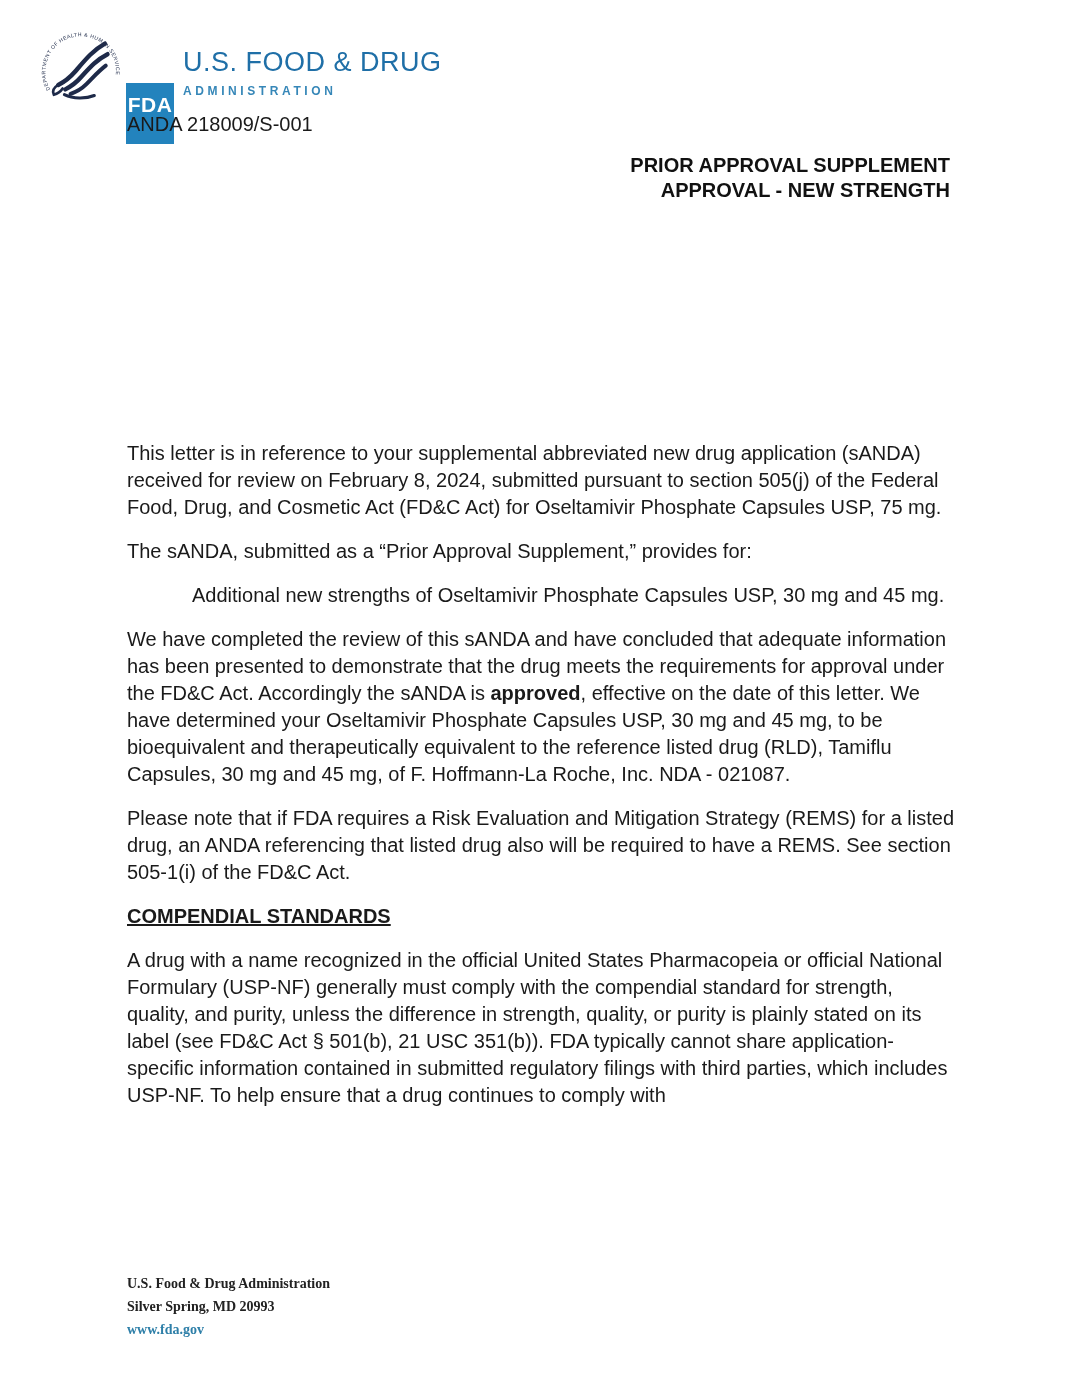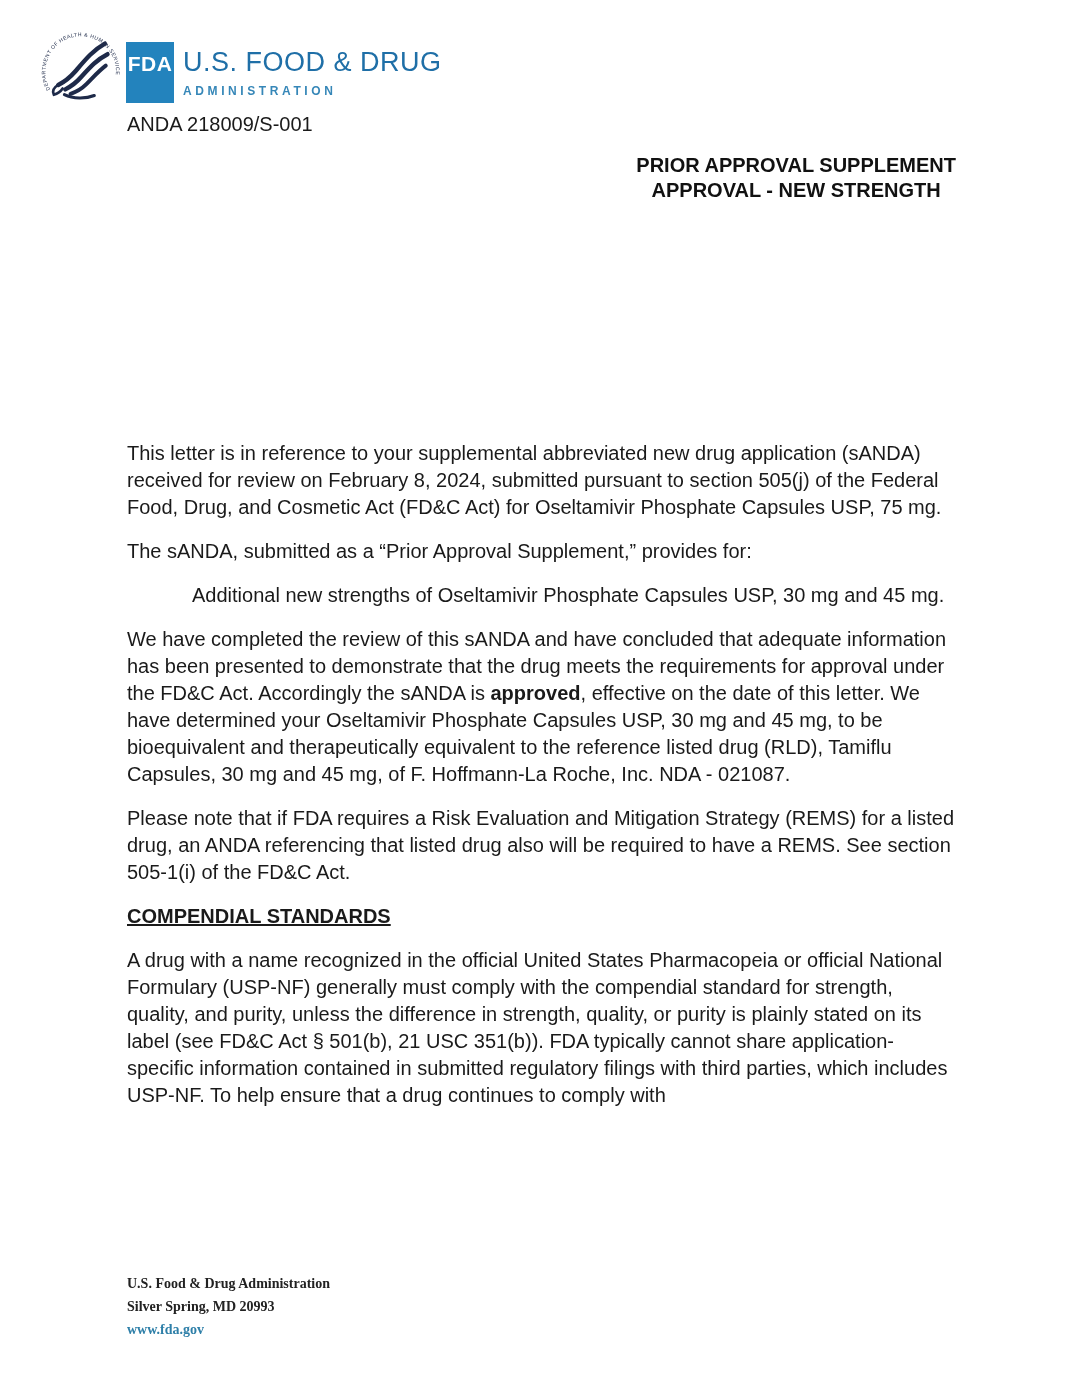--- a/index.html
+++ b/index.html
@@ -36,20 +36,21 @@
     width: 48px;
     height: 61px;
     background: #2383bd;
     color: #ffffff;
     font-weight: bold;
     font-size: 21px;
     letter-spacing: 0.5px;
     display: flex;
     justify-content: center;
     padding-top: 10px;
+    margin-top: 41px;
   }
   .fda-words { margin-left: 9px; padding-top: 6px; }
   .fda-name {
     font-size: 27px;
     font-weight: normal;
     color: #1f6fa7;
     letter-spacing: 0.5px;
     line-height: 28px;
     white-space: nowrap;
   }
@@ -65,23 +66,23 @@
   
   .anda-line {
     position: absolute;
     left: 127px;
     top: 113px;
     font-size: 20px;
     color: #1a1a1a;
   }
   .title-block {
     position: absolute;
-    right: 124px;
+    right: 130px;
     top: 153px;
-    text-align: center;
+    text-align: right;
     font-size: 20px;
     font-weight: bold;
     line-height: 25px;
     color: #111111;
   }
 
   
   .body-block {
     position: absolute;
     left: 127px;

